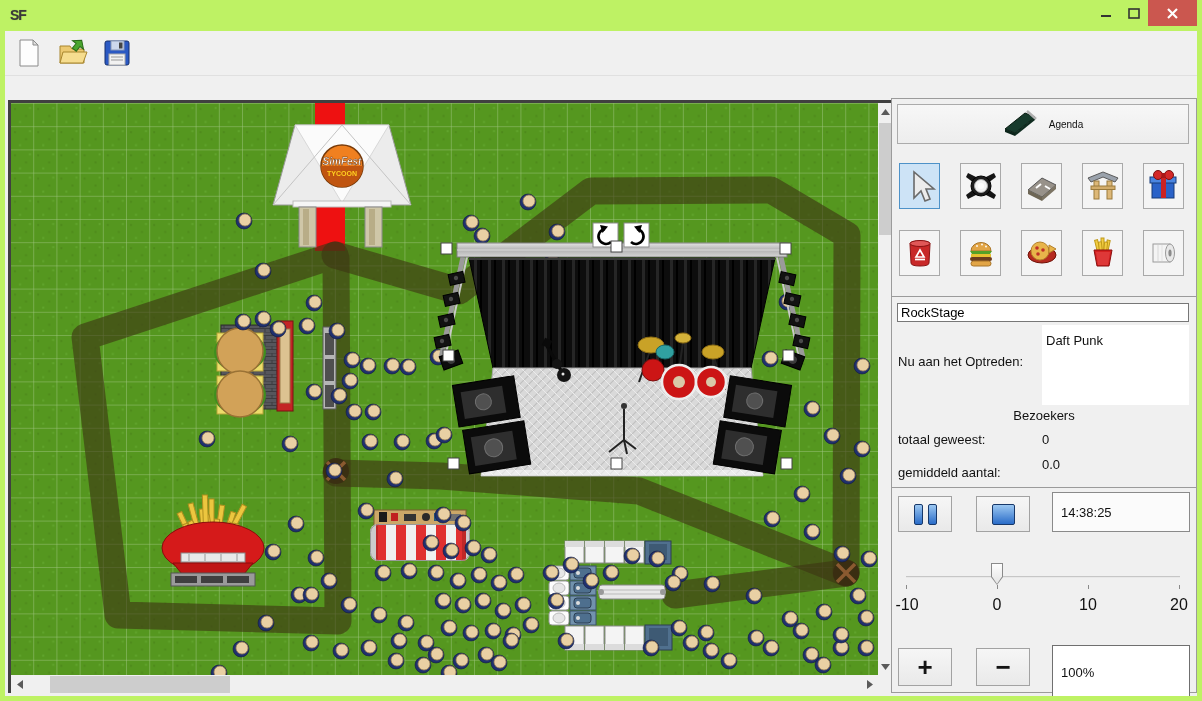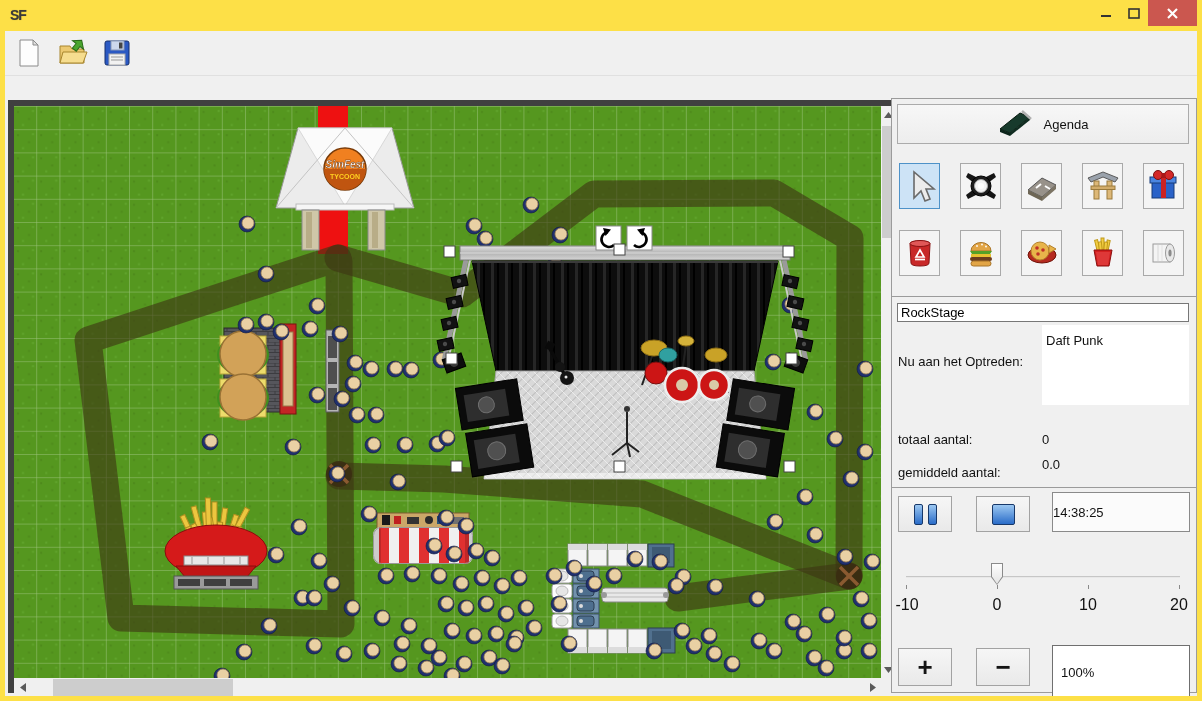--- a/index.html
+++ b/index.html
@@ -1,59 +1,59 @@
 <!DOCTYPE html>
 <html><head>
 <meta charset="utf-8">
 <style>
   html,body{margin:0;padding:0;background:#ffffff;font-family:"Liberation Sans",sans-serif;}
   *{box-sizing:border-box;}
-  .window{position:relative;width:1202px;height:701px;background:#fde047;overflow:hidden;}
+  .window{position:relative;width:1202px;height:701px;background:#bef264;overflow:hidden;}
   
   .titlebar{position:absolute;top:0;left:0;right:0;height:31px;}
   .app-icon{position:absolute;left:10px;top:7px;font-weight:bold;font-size:14px;color:#3a3a3a;letter-spacing:-1px;text-shadow:0 0 1px #00000055;}
   .win-title{position:absolute;left:0;right:0;top:6px;text-align:center;font-size:14px;color:#4a4a4a;}
   .win-controls{position:absolute;right:5px;top:0;display:flex;}
   .win-btn{width:28px;height:26px;display:flex;align-items:center;justify-content:center;cursor:default;}
   .win-btn.close{width:49px;background:#cb574f;}
   
   .content{position:absolute;top:31px;left:5px;right:5px;bottom:5px;background:#f0f0f0;overflow:hidden;}
   .menubar{height:20px;background:#f7f7f7;display:flex;align-items:center;padding-left:4px;border-bottom:1px solid #ececec;}
   .menu-item{font-size:13px;color:#1a1a1a;padding:2px 8px;}
   .toolbar{height:45px;display:flex;align-items:center;gap:8px;padding-left:6px;background:#f0f0f0;border-bottom:1px solid #e0e0e0;}
   .tb-btn{width:36px;height:38px;display:flex;align-items:center;justify-content:center;}
   .main{position:absolute;top:66px;left:0;right:0;bottom:0;}
   
-  .canvas-wrap{position:absolute;left:3px;top:3px;width:884px;height:593px;background:#f0f0f0;border:6px solid #404040;}
+  .canvas-wrap{position:absolute;left:3px;top:3px;width:884px;height:593px;background:#f0f0f0;border:3px solid #404040;}
   #map{position:absolute;left:0;top:0;display:block;}
   .vscroll{position:absolute;left:867px;top:0;width:15px;height:572px;background:#f0f0f0;}
   .hscroll{position:absolute;left:0;top:572px;width:867px;height:19px;background:#f0f0f0;}
   .scroll-corner{position:absolute;left:867px;top:572px;width:15px;height:19px;background:#f0f0f0;}
   .v-arrow{position:absolute;left:0;width:15px;height:17px;display:flex;align-items:center;justify-content:center;}
   .h-arrow{position:absolute;top:0;width:17px;height:19px;display:flex;align-items:center;justify-content:center;}
   .v-thumb{position:absolute;left:1px;width:13px;background:#cdcdcd;}
   .h-thumb{position:absolute;top:1px;height:17px;background:#cdcdcd;}
   
   .panel{position:absolute;left:886px;top:1px;width:306px;}
   .group{position:relative;width:306px;background:#f0f0f0;border:1px solid #9b9b9b;}
   .gA{height:199px;} .gB{height:192px;margin-top:-1px;} .gC{height:206px;margin-top:-1px;}
-  .agenda-btn{position:absolute;left:5px;top:5px;width:292px;height:40px;background:linear-gradient(#f7f7f7,#ededed);border:1px solid #ababab;display:flex;align-items:center;justify-content:center;gap:12px;font-size:13px;color:#111;}
+  .agenda-btn{position:absolute;left:5px;top:5px;width:292px;height:40px;background:linear-gradient(#f7f7f7,#ededed);border:1px solid #ababab;display:flex;align-items:center;justify-content:center;gap:12px;font-size:10px;color:#111;}
   .toolgrid{position:absolute;left:7px;top:64px;width:285px;display:grid;grid-template-columns:repeat(5,41px);justify-content:space-between;row-gap:21px;}
   .tool-btn{width:41px;height:46px;background:#f4f4f4;border:1px solid #a9a9a9;display:flex;align-items:center;justify-content:center;}
   .tool-btn.selected{background:#cde3f6;border-color:#4e92c8;}
   .stage-input{position:absolute;left:5px;top:6px;width:292px;height:19px;border:1px solid #777;background:#fff;font-family:"Liberation Sans",sans-serif;font-size:13px;padding:0 3px;}
   .perform-label{position:absolute;left:6px;top:57px;font-size:13px;color:#111;}
   .perform-box{position:absolute;left:150px;top:28px;width:147px;height:80px;background:#fff;font-size:13px;color:#111;padding:8px 4px;}
   .visitors-hdr{position:absolute;left:0;right:0;top:111px;text-align:center;font-size:13px;color:#111;}
   .stat-label{position:absolute;left:6px;font-size:13px;color:#111;}
   .stat-value{position:absolute;left:150px;font-size:13px;color:#111;}
   .sq-btn{position:absolute;width:54px;height:36px;background:linear-gradient(#f6f6f6,#e9e9e9);border:1px solid #a2a2a2;display:flex;align-items:center;justify-content:center;gap:5px;}
   .pause-bar{width:9px;height:21px;background:linear-gradient(#9cc8f2,#2a6cc8);border:1px solid #17386a;border-radius:2px;}
   .stop-square{width:23px;height:21px;background:linear-gradient(#9cc8f2,#2a6cc8);border:1px solid #17386a;border-radius:2px;}
-  .time-box{position:absolute;left:160px;top:4px;width:138px;height:40px;background:#fbfbfb;border:1px solid #8a8a8a;display:flex;align-items:center;font-size:13px;color:#111;}
+  .time-box{position:absolute;left:160px;top:4px;width:138px;height:40px;background:#fbfbfb;border:1px solid #8a8a8a;display:flex;align-items:center;font-size:13px;padding-left:8px;color:#111;}
   .zoom-box{position:absolute;left:160px;top:157px;width:138px;height:55px;background:#ffffff;border:1px solid #6f6f6f;display:flex;align-items:center;font-size:13px;padding-left:8px;color:#111;}
   .big-sign{font-size:26px;font-weight:bold;color:#141414;line-height:20px;}
   .slider-track{position:absolute;left:14px;top:88px;width:274px;height:2px;background:#e8e8e8;border-top:1px solid #c6c6c6;}
   .slider-thumb-outer{position:absolute;top:75px;width:12px;height:22px;background:#8a8a8a;clip-path:polygon(0 0,100% 0,100% 64%,50% 100%,0 64%);}
   .slider-thumb-inner{position:absolute;left:1px;top:1px;width:10px;height:20px;background:linear-gradient(#fdfdfd,#e4e4e4);clip-path:polygon(0 0,100% 0,100% 63%,50% 100%,0 63%);}
   .slider-tick{position:absolute;top:97px;width:1px;height:4px;background:#8a8a8a;}
   .slider-label{position:absolute;top:108px;transform:translateX(-50%);font-size:16px;color:#111;}
 </style>
 </head>
 <body>
@@ -1050,21 +1050,22 @@
               </div>
             </div>
         </div>
 
         <div class="group gB">
           <input class="stage-input" value="RockStage" style="">
           <span class="perform-label">Nu aan het Optreden:</span>
           <div class="perform-box">
             <span>Daft Punk</span>
           </div>
-          <span class="stat-label" style="top:135px">totaal aantal:</span>
+          <div class="visitors-hdr">Bezoekers</div>
+          <span class="stat-label" style="top:135px">totaal geweest:</span>
           <span class="stat-value" style="top:135px">0</span>
           <span class="stat-label" style="top:168px">gemiddeld aantal:</span>
           <span class="stat-value" style="top:160px">0.0</span>
         </div>
 
         <div class="group gC">
           <div class="sq-btn" style="left:6px;top:8px">
             <span class="pause-bar"></span>
               <span class="pause-bar"></span>
           </div>

